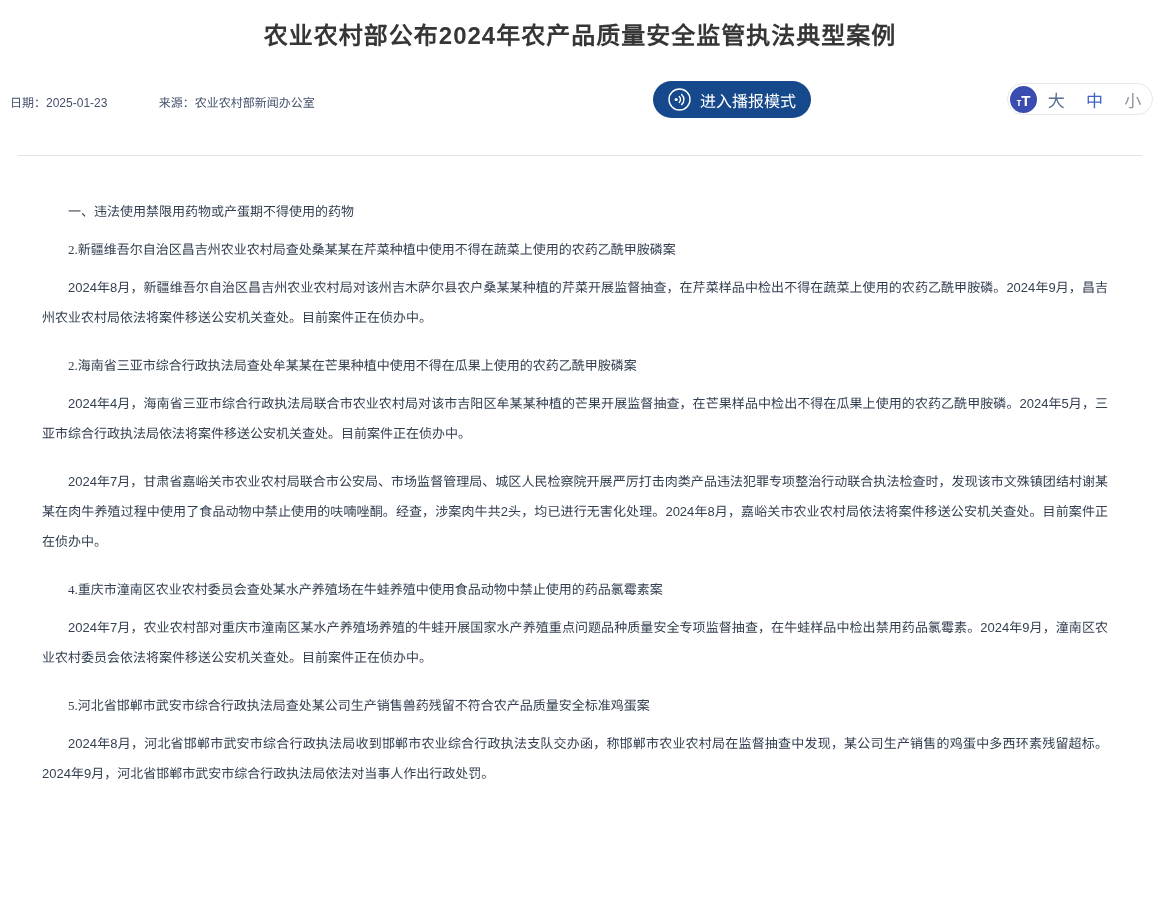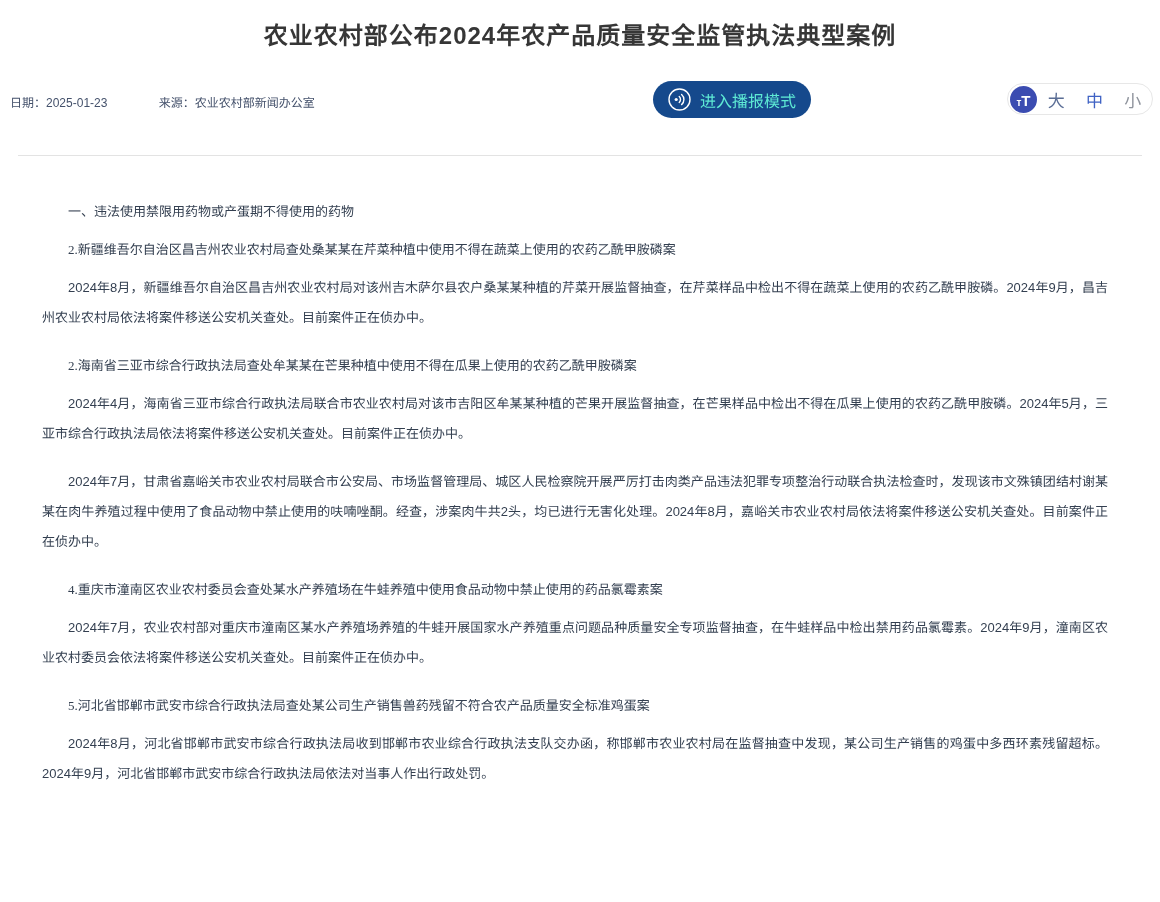--- a/index.html
+++ b/index.html
@@ -9,21 +9,21 @@
   
   .header{position:relative;height:155px;}
   .page-title{margin:0;padding-top:16px;text-align:center;font-size:24px;font-weight:bold;
               color:#363636;letter-spacing:1px;}
   .meta-bar{position:absolute;left:0;right:0;top:80px;height:42px;}
   .meta{position:absolute;left:10px;top:50%;transform:translateY(-50%);
         font-size:12px;color:#44516b;white-space:nowrap;}
   .meta .pair{margin-right:48px;}
 
   .broadcast-button{position:absolute;left:653px;top:1px;width:158px;height:37px;
-        background:#15498c;border:none;border-radius:19px;color:#5eead4;
+        background:#15498c;border:none;border-radius:19px;color:#ffffff;
         display:flex;align-items:center;justify-content:center;gap:9px;
         font-size:16px;font-family:inherit;cursor:pointer;}
   .broadcast-button svg{display:block;}
 
   .font-widget{position:absolute;right:7px;top:3px;width:146px;height:32px;
         box-sizing:border-box;border:1px solid #e7e7e7;border-radius:17px;
         background:#fff;display:flex;align-items:center;}
   .font-badge{width:27px;height:27px;border-radius:50%;background:#3b4cb1;color:#fff;
         margin-left:2px;display:flex;align-items:flex-end;justify-content:center;
         line-height:1;padding-bottom:5px;box-sizing:border-box;cursor:pointer;}

